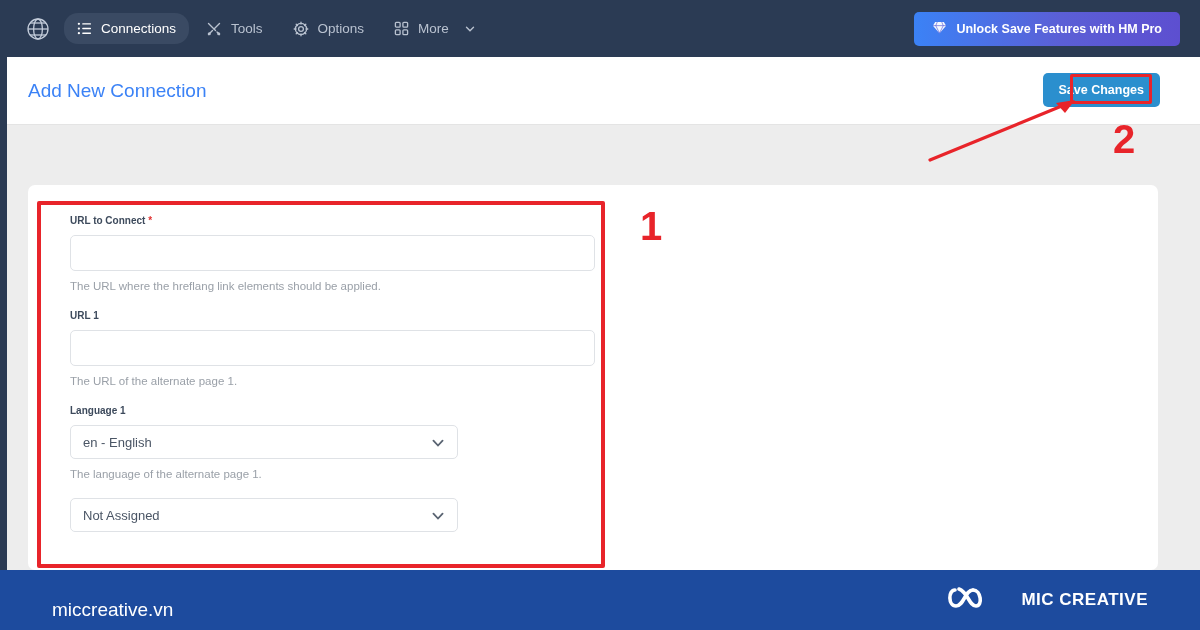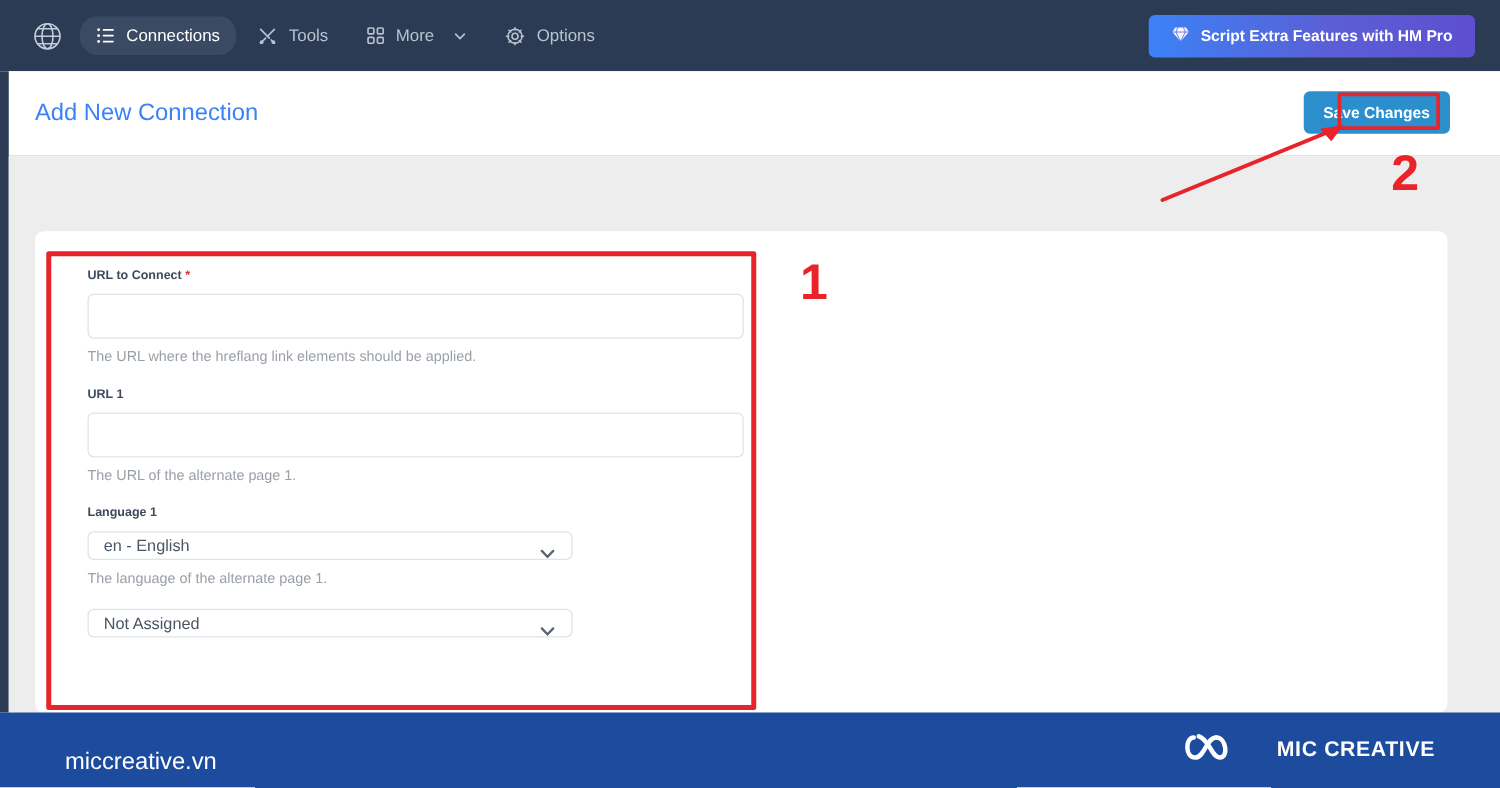--- a/index.html
+++ b/index.html
@@ -86,21 +86,21 @@
     font-size: 13px; color: #3d4a5c;
     padding: 0 12px; outline: none;
     font-family: "Liberation Sans", sans-serif;
   }
   .helper {
     font-size: 11.5px; color: #9aa0a8;
     margin-top: 9px; margin-bottom: 18px;
   }
   .select-wrap { position: relative; width: 388px; }
   .select-box {
-    width: 388px; height: 23px;
+    width: 388px; height: 34px;
     border: 1px solid #dfe2e6; border-radius: 5px;
     background: #ffffff;
     font-size: 13px; color: #4a5565;
     display: flex; align-items: center;
     padding: 0 12px;
   }
   .select-chev {
     position: absolute; right: 12px; top: 10px;
     pointer-events: none;
   }
@@ -177,60 +177,60 @@
             <path d="M13.5 2.5 L8 8 M6.5 9.5 L2.5 13.5"></path>
             <circle cx="12.7" cy="12.7" r="1.5" fill="#b9c2d0" stroke="none"></circle>
             <circle cx="3.3" cy="12.7" r="1.5" fill="#b9c2d0" stroke="none"></circle>
           </svg>
         </span>
         <span>Tools</span>
       </div>
 
       <div class="nav-item">
         <span class="ico">
-          <svg width="15" height="15" viewBox="0 0 16 16" fill="none" stroke="#b9c2d0" stroke-width="1.4">
-            <rect x="1.5" y="1.5" width="5" height="5" rx="1"></rect>
-            <rect x="9.5" y="1.5" width="5" height="5" rx="1"></rect>
-            <rect x="1.5" y="9.5" width="5" height="5" rx="1"></rect>
-            <rect x="9.5" y="9.5" width="5" height="5" rx="1"></rect>
-          </svg>
-        </span>
-        <span>More</span>
-        <span class="chev">
-          <svg width="12" height="12" viewBox="0 0 12 12" fill="none" stroke="#b9c2d0" stroke-width="1.4" stroke-linecap="round">
-            <path d="M2.5 4.3 L6 7.8 L9.5 4.3"></path>
-          </svg>
-        </span>
-      </div>
-
-      <div class="nav-item">
-        <span class="ico">
           <svg width="16" height="16" viewBox="0 0 16 16" fill="none" stroke="#b9c2d0" stroke-width="1.3">
             <circle cx="8" cy="8" r="2.4"></circle>
             <path d="M8 1.2 L8 3 M8 13 L8 14.8 M1.2 8 L3 8 M13 8 L14.8 8
                      M3.2 3.2 L4.5 4.5 M11.5 11.5 L12.8 12.8
                      M12.8 3.2 L11.5 4.5 M4.5 11.5 L3.2 12.8" stroke-linecap="round"></path>
             <circle cx="8" cy="8" r="5.6"></circle>
           </svg>
         </span>
         <span>Options</span>
+      </div>
+
+      <div class="nav-item">
+        <span class="ico">
+          <svg width="15" height="15" viewBox="0 0 16 16" fill="none" stroke="#b9c2d0" stroke-width="1.4">
+            <rect x="1.5" y="1.5" width="5" height="5" rx="1"></rect>
+            <rect x="9.5" y="1.5" width="5" height="5" rx="1"></rect>
+            <rect x="1.5" y="9.5" width="5" height="5" rx="1"></rect>
+            <rect x="9.5" y="9.5" width="5" height="5" rx="1"></rect>
+          </svg>
+        </span>
+        <span>More</span>
+        <span class="chev">
+          <svg width="12" height="12" viewBox="0 0 12 12" fill="none" stroke="#b9c2d0" stroke-width="1.4" stroke-linecap="round">
+            <path d="M2.5 4.3 L6 7.8 L9.5 4.3"></path>
+          </svg>
+        </span>
       </div>
     </div>
 
     <div class="nav-spacer"></div>
 
     <div class="pro-btn">
       <span>
         <svg width="15" height="15" viewBox="0 0 16 16" fill="#ffffff">
           <path d="M3.4 2.2 L12.6 2.2 L15 6 L8 14 L1 6 Z" opacity="0.95"></path>
           <path d="M1 6 L15 6" stroke="#5b5fd6" stroke-width="0.7"></path>
           <path d="M5.6 2.2 L4 6 L8 14 L12 6 L10.4 2.2" stroke="#5b5fd6" stroke-width="0.7" fill="none"></path>
         </svg>
       </span>
-      <span>Script Extra Features with HM Pro</span>
+      <span>Unlock Save Features with HM Pro</span>
     </div>
   </div>
 
   <div class="subheader">
     <div class="page-title">Add New Connection</div>
     <div class="save-wrap">
       <button class="save-btn">Save Changes</button>
     </div>
   </div>
 

